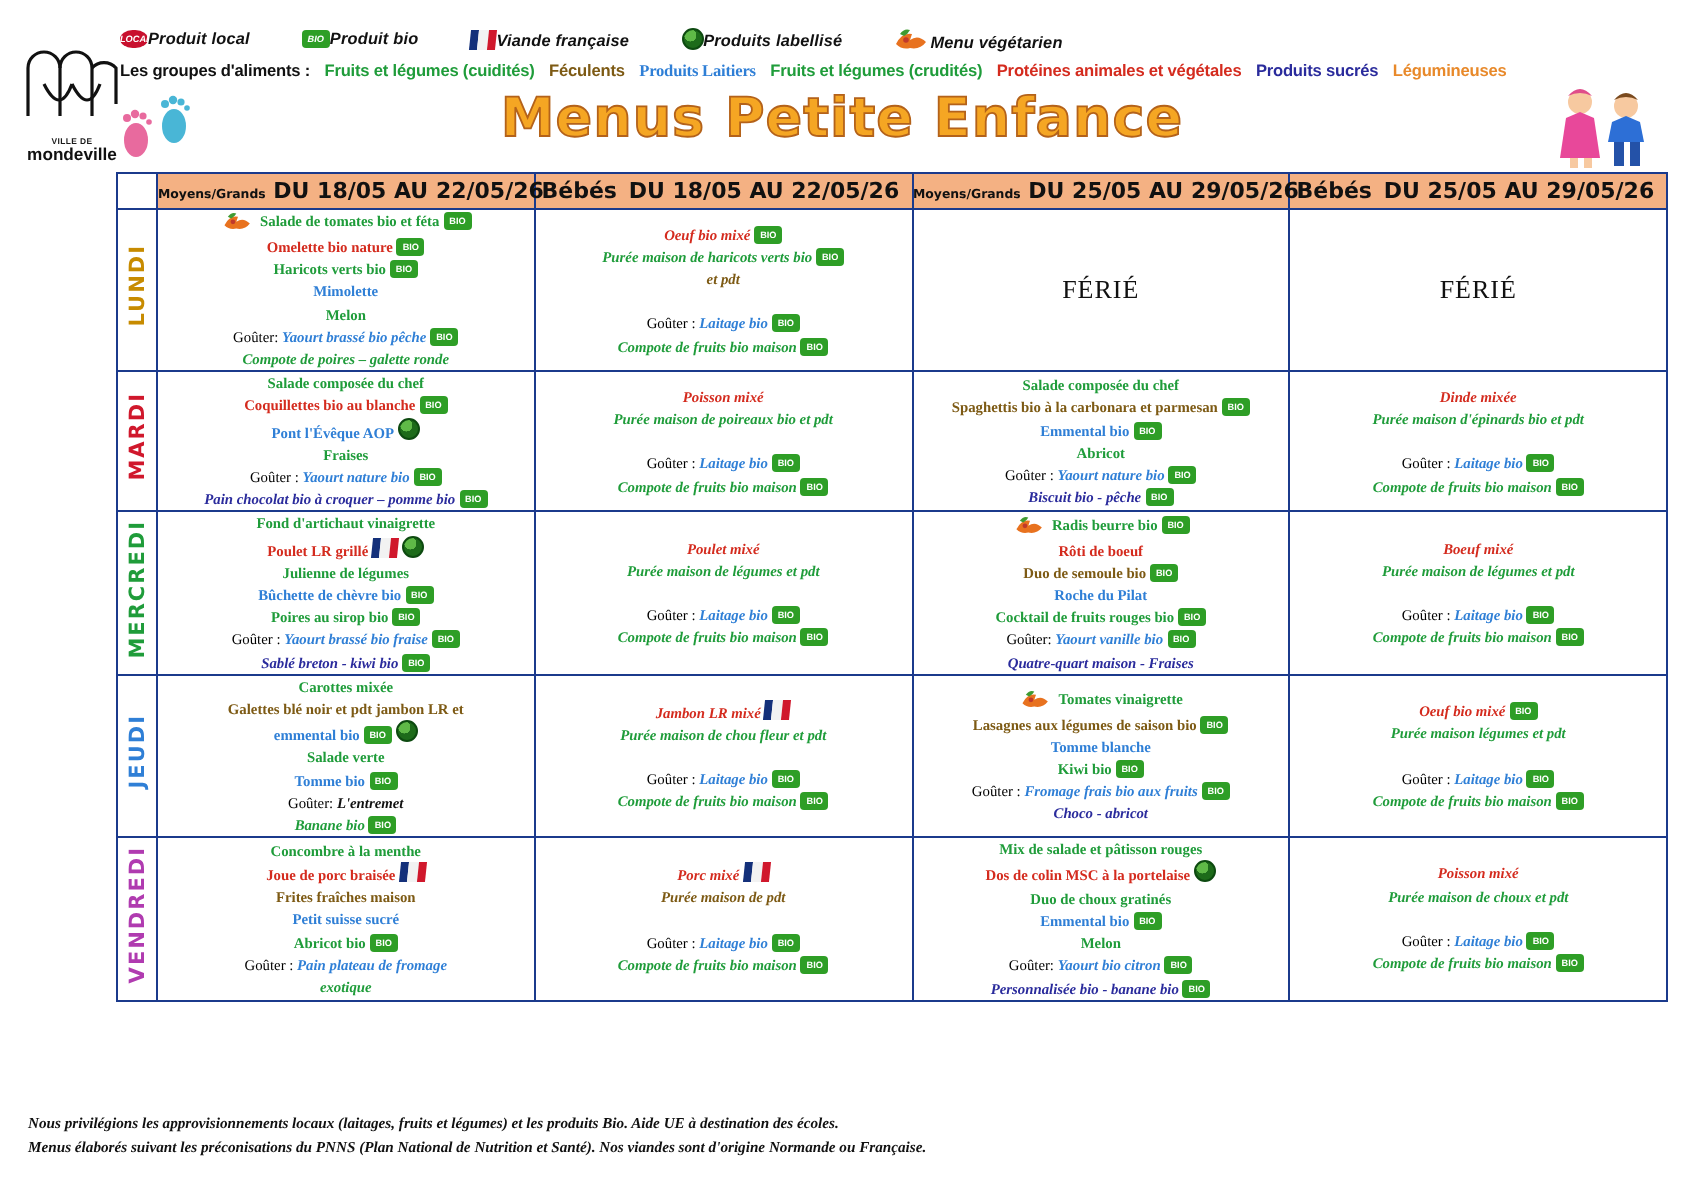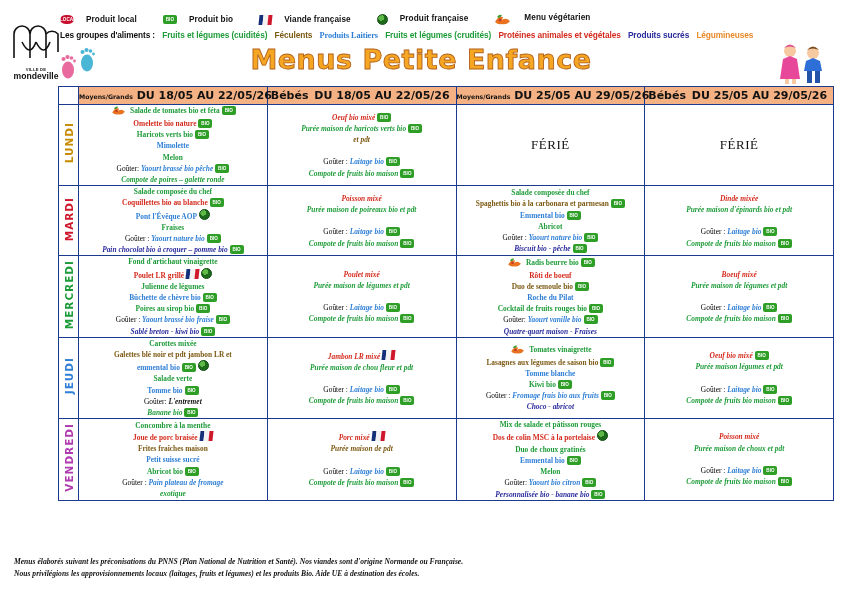--- a/index.html
+++ b/index.html
@@ -29,21 +29,21 @@
     font-size: 8.6px; color: #111; font-weight: 700;
     display: block; line-height: 1.05;
   }
 
   .legend-row {
     position: absolute; left: 60px; top: 13px;
     display: flex; align-items: center; gap: 0px;
     font-size: 8.2px; font-weight: 700; color: #111;
     white-space: nowrap;
   }
-  .legend-item { display: flex; align-items: flex-start; gap: 12px; margin-right: 26px; }
+  .legend-item { display: flex; align-items: flex-end; gap: 0; margin-right: 26px; font-style: italic; }
   .legend-item .lbl { letter-spacing: .1px; }
 
   .badge {
     display: inline-block; width: 14px; height: 9px;
     border-radius: 2px; font-size: 4.6px; line-height: 9px;
     text-align: center; color: #fff; font-weight: 700;
     font-family: "Liberation Sans", sans-serif;
   }
   .badge.local { background: #c8102e; border-radius: 7px/5px; }
   .badge.bio   { background: #2e9e26; }
@@ -197,21 +197,21 @@
       <div class="legend-item">
         <span class="flag-fr">
             <i></i>
             <i></i>
             <i></i>
           </span>
         <span class="lbl">Viande française</span>
       </div>
       <div class="legend-item">
         <span class="label-icon"></span>
-        <span class="lbl">Produit française</span>
+        <span class="lbl">Produits labellisé</span>
       </div>
       <div class="legend-item">
         <span class="veg-icon">
           <svg width="18" height="13" viewBox="0 0 18 13">
             <path d="M1 9 q3-6 8-5 l-1 3 q4-3 8 1 -3 4-8 3 -4 1-7-2z" fill="#e8721f"></path>
             <path d="M3 4 q2-3 5-2 -1 2-3 3z" fill="#3f9b32"></path>
             <circle cx="6" cy="7" r="1.4" fill="#c0392b"></circle>
           </svg>
         </span>
         <span class="lbl">Menu végétarien</span>
@@ -465,17 +465,17 @@
             <div class="line italic"><span class="txt c-fruit">Purée maison de choux et pdt</span></div>
             <div class="line">&nbsp;</div>
             <div class="line italic"><span class="goutlab">Goûter : </span><span class="txt c-lait">Laitage bio</span><span class="badge bio inline-badge">BIO</span></div>
             <div class="line italic"><span class="txt c-fruit">Compote de fruits bio maison</span><span class="badge bio inline-badge">BIO</span></div>
           </td>
         </tr>
       </tbody>
   </table>
 
   <div class="footer">
+    <div>Nous privilégions les approvisionnements locaux (laitages, fruits et légumes) et les produits Bio. Aide UE à destination des écoles.</div>
     <div>Menus élaborés suivant les préconisations du PNNS (Plan National de Nutrition et Santé). Nos viandes sont d'origine Normande ou Française.</div>
-    <div>Nous privilégions les approvisionnements locaux (laitages, fruits et légumes) et les produits Bio. Aide UE à destination des écoles.</div>
   </div>
 
 </div>
 
 </body></html>

